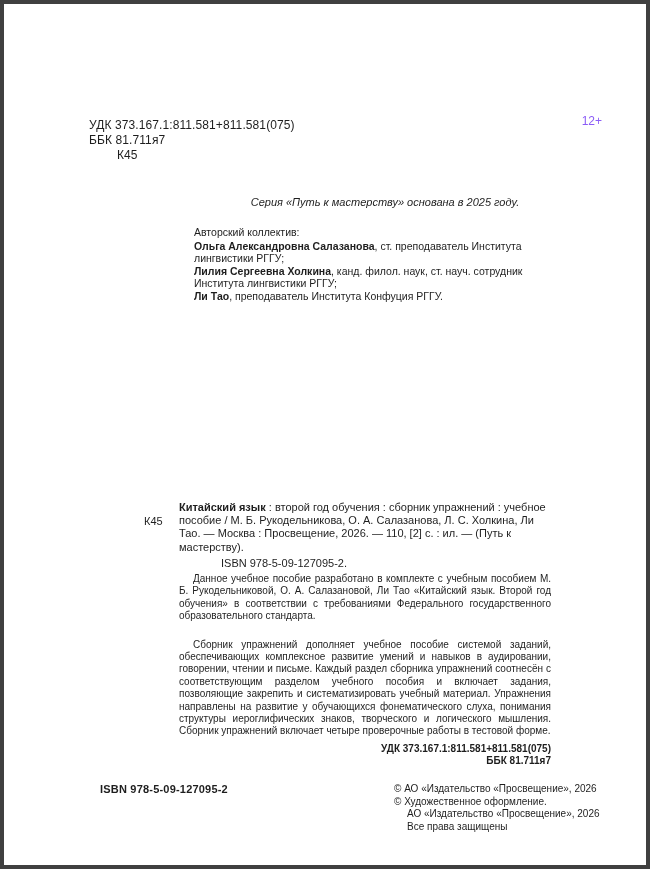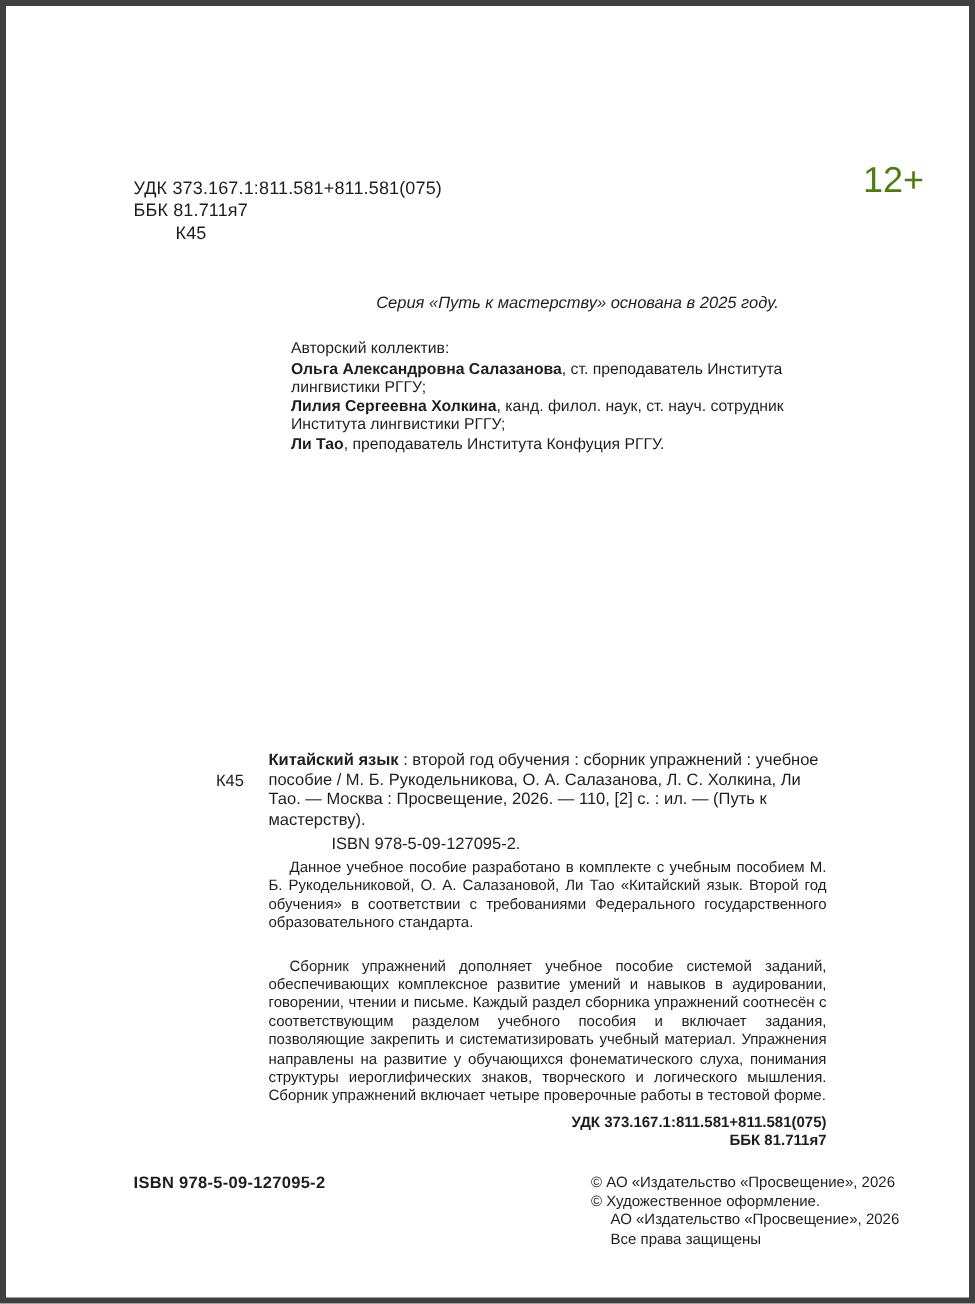--- a/index.html
+++ b/index.html
@@ -21,23 +21,23 @@
 
   
   .top-codes {
     left: 85px; top: 114px;
     font-size: 12px; line-height: 15px;
     letter-spacing: 0.1px;
   }
   .top-codes .k45 { padding-left: 28px; }
 
   .age-badge {
-    top: 106px; right: 30px;
-    font-size: 24px; line-height: 22px;
-    color: #4d7c0f;
+    top: 106px; right: 44px;
+    font-size: 12px; line-height: 22px;
+    color: #8b5cf6;
   }
 
   .series-note {
     left: 191px; top: 191px; width: 380px;
     text-align: center;
     font-style: italic;
     font-size: 11px; line-height: 14px;
   }
 
   
@@ -72,21 +72,21 @@
   .ann + .ann { margin-top: 16px; }
   .codes-right {
     margin-top: 5px;
     font-weight: bold;
     font-size: 10px; line-height: 12.5px;
     text-align: right;
   }
 
   
   .footer-isbn {
-    left: 85px; top: 779px;
+    left: 96px; top: 779px;
     font-size: 11px; font-weight: bold;
     letter-spacing: 0.2px;
   }
   .copyright {
     left: 390px; top: 779px; width: 230px;
     font-size: 10px; line-height: 12.6px;
   }
   .copyright .indent { padding-left: 13px; }
 </style>
 </head>

